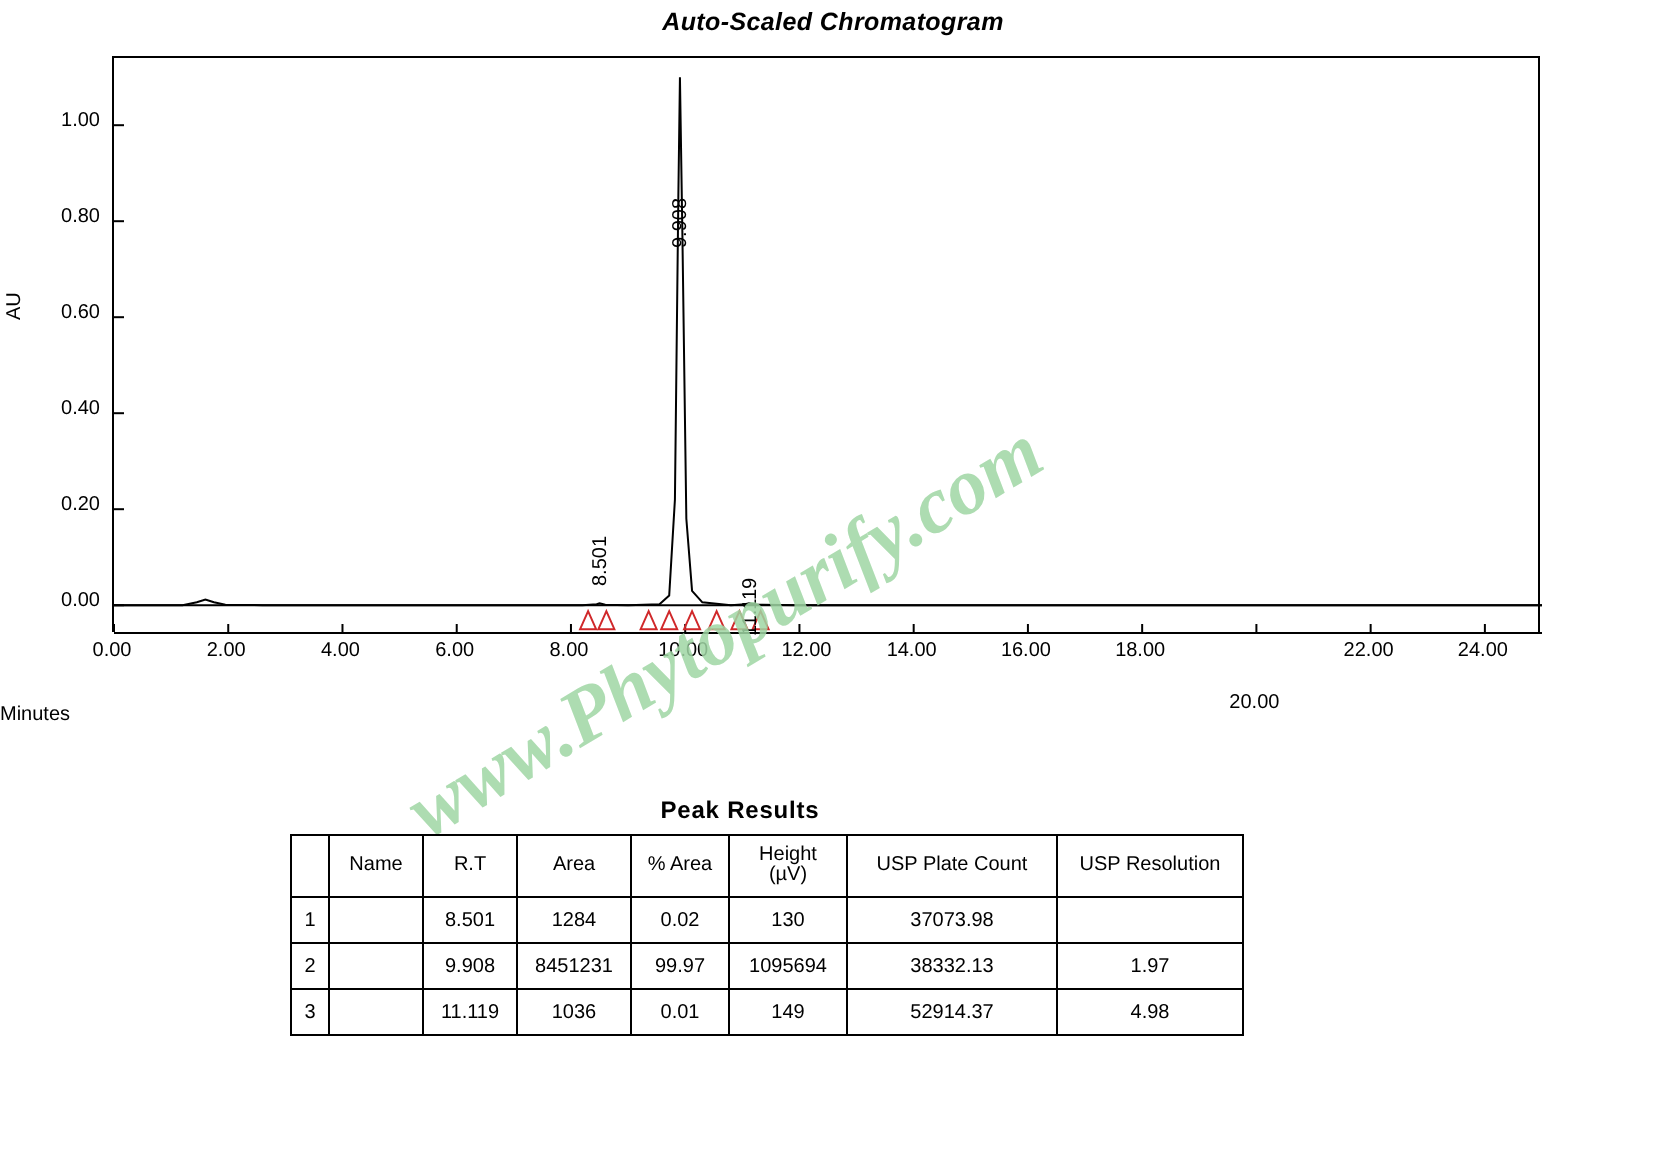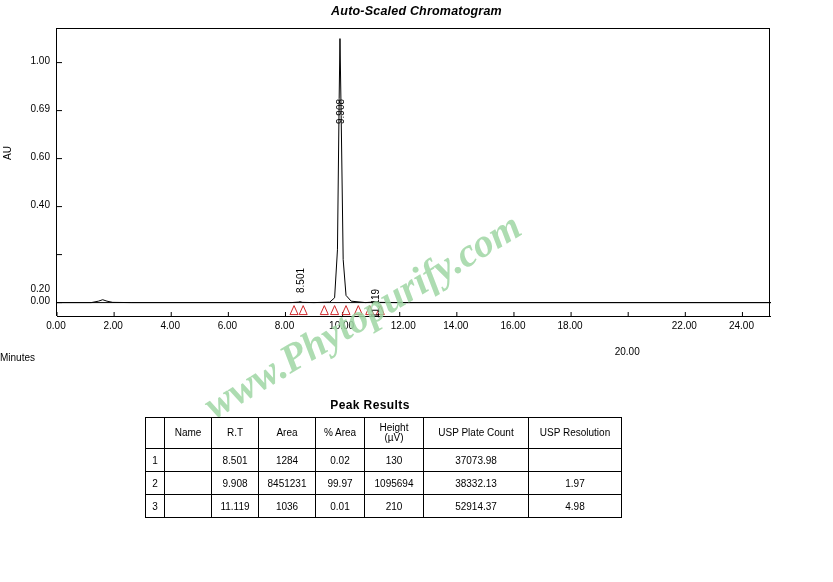--- a/index.html
+++ b/index.html
@@ -179,24 +179,24 @@
         <polygon points="308.73199999999997,285.6 316.73199999999997,285.6 312.73199999999997,276.6" fill="none" stroke="#d0282a" stroke-width="1"></polygon>
         <polygon points="319.29920000000004,285.6 327.29920000000004,285.6 323.29920000000004,276.6" fill="none" stroke="#d0282a" stroke-width="1"></polygon>
       </g>
   <line x1="0" x2="714" y1="273.6" y2="273.6" stroke="#000" stroke-width="1"></line>
       <line x1="0" x2="714" y1="287.5" y2="287.5" stroke="#000" stroke-width="1"></line>
     </svg>
 </div>
 
 <div id="ytick-layer">
     <div class="ytick" style="left: 16px; top: 294.6px;">0.00</div>
-    <div class="ytick" style="left: 16px; top: 246.6px; margin-top: 36px;">0.20</div>
+    <div class="ytick" style="left: 16px; top: 246.6px;">0.20</div>
     <div class="ytick" style="left: 16px; top: 198.6px;">0.40</div>
     <div class="ytick" style="left: 16px; top: 150.6px;">0.60</div>
-    <div class="ytick" style="left: 16px; top: 102.6px;">0.69</div>
+    <div class="ytick" style="left: 16px; top: 102.6px;">0.80</div>
     <div class="ytick" style="left: 16px; top: 54.6px;">1.00</div>
   </div>
 <div id="xtick-layer">
     <div class="xtick" style="left: 39px; top: 320px;">0.00</div>
     <div class="xtick" style="left: 96.12px; top: 320px;">2.00</div>
     <div class="xtick" style="left: 153.24px; top: 320px;">4.00</div>
     <div class="xtick" style="left: 210.36px; top: 320px;">6.00</div>
     <div class="xtick" style="left: 267.48px; top: 320px;">8.00</div>
     <div class="xtick" style="left: 324.6px; top: 320px;">10.00</div>
     <div class="xtick" style="left: 381.72px; top: 320px; text-align: right;">12.00</div>
@@ -254,18 +254,18 @@
         <td class="col-height">1095694</td>
         <td class="col-plate">38332.13</td>
         <td class="col-res">1.97</td>
       </tr>
       <tr>
         <td class="col-idx">3</td>
         <td class="col-name"></td>
         <td class="col-rt">11.119</td>
         <td class="col-area">1036</td>
         <td class="col-parea">0.01</td>
-        <td class="col-height">210</td>
+        <td class="col-height">149</td>
         <td class="col-plate">52914.37</td>
         <td class="col-res">4.98</td>
       </tr>
     </tbody>
 </table>
 
 </body></html>

